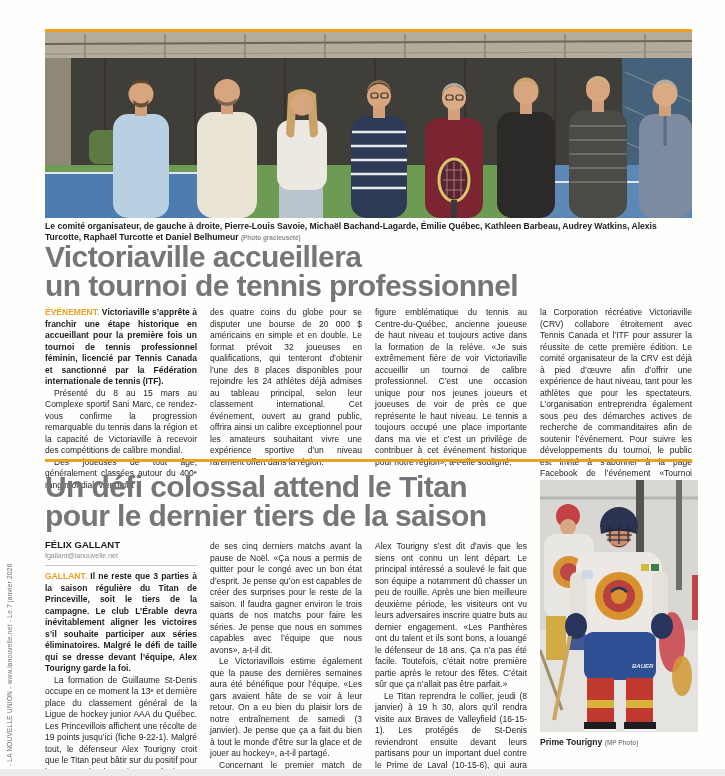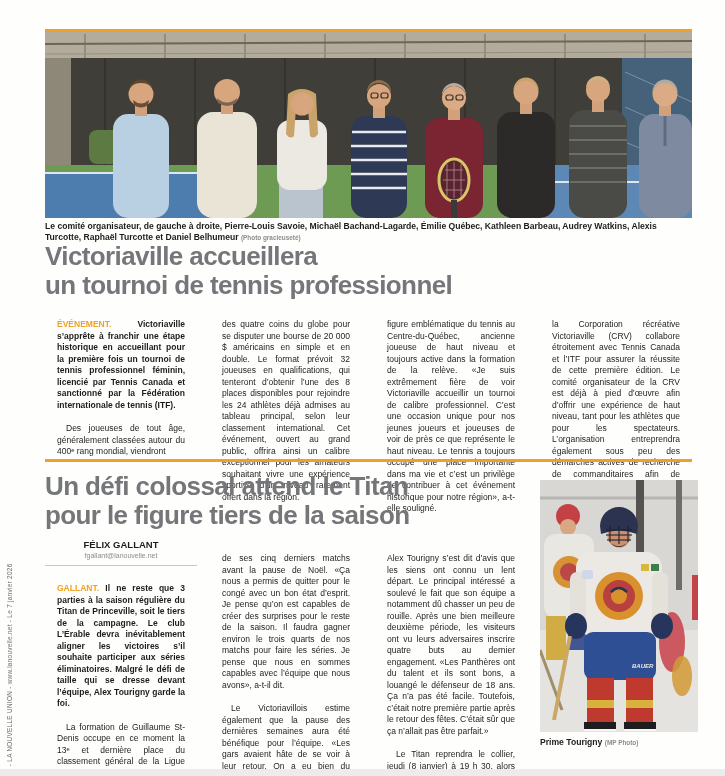--- a/index.html
+++ b/index.html
@@ -15,39 +15,39 @@
   .bottom-strip { position:absolute; left:0; bottom:0; width:725px; height:7px; background:#ececea; }
 
   
   .photo-top-rule { position:absolute; left:45px; top:29px; width:647px; height:3px; background:#F0A125; }
   .tennis-photo { position:absolute; left:45px; top:32px; width:647px; height:186px; overflow:hidden; }
   .tennis-photo svg { display:block; }
 
   .caption { position:absolute; left:45px; top:221px; width:647px; font-size:8.6px; line-height:11px; font-weight:700; color:#1d1d1b; }
   .caption .credit { font-weight:600; font-size:6.4px; color:#8c8c8f; }
 
-  .headline { position:absolute; left:45px; color:#757679; font-weight:700; letter-spacing:-.6px; font-size:26px; line-height:29px; }
+  .headline { position:absolute; left:45px; color:#757679; font-weight:700; letter-spacing:-.6px; font-size:30px; line-height:29px; }
   .headline-tennis { top:242px; width:647px; }
   .headline-hockey { top:472px; width:500px; }
 
   .col { position:absolute; width:152px; font-size:8.5px; line-height:11.5px; text-align:justify; }
-  .col p { margin:12px; }
+  .col p { margin:0; }
   .col p.indent { text-indent:9px; }
   .lead { font-weight:700; }
   .kicker { color:#F0A125; font-weight:700; }
 
   .t-col1 { left:45px;  top:307px; }
   .t-col2 { left:210px; top:307px; }
   .t-col3 { left:375px; top:307px; }
   .t-col4 { left:540px; top:307px; }
 
   .orange-rule { position:absolute; left:45px; top:459px; width:647px; height:3px; background:#F0A125; border:none; }
 
   
-  .byline-block { position:absolute; left:45px; top:539px; width:152px;text-align:center; }
+  .byline-block { position:absolute; left:45px; top:539px; width:152px; }
   .byline-name { font-size:9.5px; font-weight:700; color:#1d1d1b; }
   .byline-email { font-size:7px; color:#8c8c8f; margin-top:2px; }
   .byline-rule { width:152px; height:1px; background:#c9c9c9; margin-top:6px; }
 
   .h-col1 { left:45px;  top:571px; }
   .h-col2 { left:210px; top:541px; }
   .h-col3 { left:375px; top:541px; }
 
   .hockey-photo { position:absolute; left:540px; top:480px; width:158px; height:252px; overflow:hidden; }
   .hockey-caption { position:absolute; left:540px; top:737px; width:158px; font-size:8.6px; font-weight:700; color:#1d1d1b; }
@@ -194,35 +194,36 @@
       </g>
     </svg>
   </figure>
 
   <p class="caption"><span>Le comité organisateur, de gauche à droite, Pierre-Louis Savoie, Michaël Bachand-Lagarde, Émilie Québec, Kathleen Barbeau, Audrey Watkins, Alexis Turcotte, Raphaël Turcotte et Daniel Belhumeur</span> <span class="credit">(Photo gracieuseté)</span></p>
 
   <h1 class="headline headline-tennis"><span>Victoriaville accueillera</span><br><span>un tournoi de tennis professionnel</span></h1>
 
   <div class="col t-col1">
     <p class="lead"><span class="kicker">ÉVÉNEMENT.</span> <span>Victoriaville s’apprête à franchir une étape historique en accueillant pour la première fois un tournoi de tennis professionnel féminin, licencié par Tennis Canada et sanctionné par la Fédération internationale de tennis (ITF).</span></p>
+    <p class="indent">Présenté du 8 au 15 mars au Complexe sportif Sani Marc, ce rendez-vous confirme la progression remarquable du tennis dans la région et la capacité de Victoriaville à recevoir des compétitions de calibre mondial.</p>
     <p class="indent">Des joueuses de tout âge, généralement classées autour du 400ᵉ rang mondial, viendront</p>
   </div>
   <div class="col t-col2">
     <p>des quatre coins du globe pour se disputer une bourse de 20 000 $ américains en simple et en double. Le format prévoit 32 joueuses en qualifications, qui tenteront d’obtenir l’une des 8 places disponibles pour rejoindre les 24 athlètes déjà admises au tableau principal, selon leur classement international. Cet événement, ouvert au grand public, offrira ainsi un calibre exceptionnel pour les amateurs souhaitant vivre une expérience sportive d’un niveau rarement offert dans la région.</p>
   </div>
   <div class="col t-col3">
     <p>figure emblématique du tennis au Centre-du-Québec, ancienne joueuse de haut niveau et toujours active dans la formation de la relève. «Je suis extrêmement fière de voir Victoriaville accueillir un tournoi de calibre professionnel. C’est une occasion unique pour nos jeunes joueurs et joueuses de voir de près ce que représente le haut niveau. Le tennis a toujours occupé une place importante dans ma vie et c’est un privilège de contribuer à cet événement historique pour notre région», a-t-elle souligné.</p>
   </div>
   <div class="col t-col4">
     <p>la Corporation récréative Victoriaville (CRV) collabore étroitement avec Tennis Canada et l’ITF pour assurer la réussite de cette première édition. Le comité organisateur de la CRV est déjà à pied d’œuvre afin d’offrir une expérience de haut niveau, tant pour les athlètes que pour les spectateurs. L’organisation entreprendra également sous peu des démarches actives de recherche de commanditaires afin de soutenir l’événement. Pour suivre les développements du tournoi, le public est invité à s’abonner à la page Facebook de l’événement «Tournoi Tennis W15 Victoriaville».</p>
   </div>
 
   <hr class="orange-rule">
 
-  <h1 class="headline headline-hockey"><span>Un défi colossal attend le Titan</span><br><span>pour le figure tiers de la saison</span></h1>
+  <h1 class="headline headline-hockey"><span>Un défi colossal attend le Titan</span><br><span>pour le dernier tiers de la saison</span></h1>
 
   <div class="byline-block">
     <div class="byline-name">FÉLIX GALLANT</div>
     <div class="byline-email">fgallant@lanouvelle.net</div>
     <div class="byline-rule"></div>
   </div>
 
   <div class="col h-col1">
     <p class="lead"><span class="kicker">GALLANT.</span> <span>Il ne reste que 3 parties à la saison régulière du Titan de Princeville, soit le tiers de la campagne. Le club L’Érable devra inévitablement aligner les victoires s’il souhaite participer aux séries éliminatoires. Malgré le défi de taille qui se dresse devant l’équipe, Alex Tourigny garde la foi.</span></p>
     <p class="indent">La formation de Guillaume St-Denis occupe en ce moment la 13ᵉ et dernière place du classement général de la Ligue de hockey junior AAA du Québec. Les Princevillois affichent une récolte de 19 points jusqu’ici (fiche 9-22-1). Malgré tout, le défenseur Alex Tourigny croit que le Titan peut bâtir sur du positif pour le reste de la saison. L’équipe a remporté trois</p>

